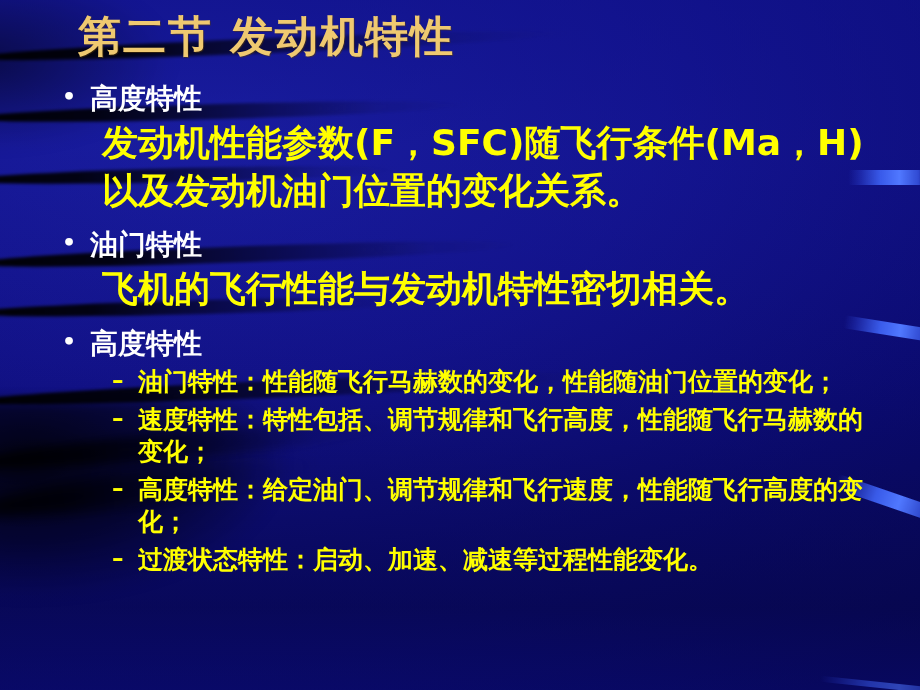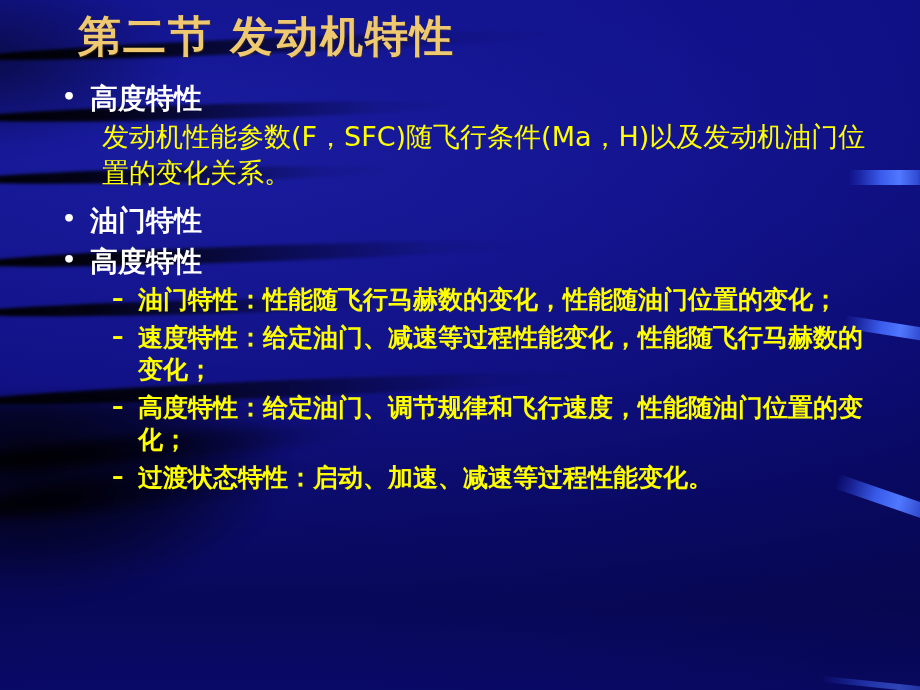--- a/index.html
+++ b/index.html
@@ -128,22 +128,22 @@
     flex: 0 0 28px;
     color: #ffffff;
     font-size: 22px;
     line-height: 1.35;
     text-align: left;
   }
   .lvl1 .txt { flex: 1; }
 
   .para {
     color: #ffff00;
-    font-size: 27px;
-    font-weight: normal;
+    font-size: 36px;
+    font-weight: bold;
     line-height: 1.32;
     margin: 4px 0 8px 40px;
     width: 770px;
   }
 
   .lvl2 {
     display: flex;
     align-items: flex-start;
     color: #ffff00;
     font-size: 25px;
@@ -197,41 +197,42 @@
         <span class="txt">高度特性</span>
       </div>
       <div class="para">发动机性能参数(F，SFC)随飞行条件(Ma，H)以及发动机油门位置的变化关系。</div>
 
       <div class="spacer-sm"></div>
 
       <div class="lvl1">
         <span class="bullet">•</span>
         <span class="txt">油门特性</span>
       </div>
+      <div class="para">飞机的飞行性能与发动机特性密切相关。</div>
 
       <div class="spacer-sm"></div>
 
       <div class="lvl1">
         <span class="bullet">•</span>
         <span class="txt">高度特性</span>
       </div>
 
       <div class="lvl2">
         <span class="dash">–</span>
         <span class="txt">油门特性：性能随飞行马赫数的变化，性能随油门位置的变化；</span>
       </div>
 
       <div class="lvl2">
         <span class="dash">–</span>
-        <span class="txt">速度特性：给定油门、减速等过程性能变化，性能随飞行马赫数的变化；</span>
-      </div>
-
-      <div class="lvl2">
-        <span class="dash">–</span>
-        <span class="txt">高度特性：给定油门、调节规律和飞行速度，性能随油门位置的变化；</span>
+        <span class="txt">速度特性：特性包括、调节规律和飞行高度，性能随飞行马赫数的变化；</span>
+      </div>
+
+      <div class="lvl2">
+        <span class="dash">–</span>
+        <span class="txt">高度特性：给定油门、调节规律和飞行速度，性能随飞行高度的变化；</span>
       </div>
 
       <div class="lvl2">
         <span class="dash">–</span>
         <span class="txt">过渡状态特性：启动、加速、减速等过程性能变化。</span>
       </div>
 
     </div>
   </div>
 </div>

